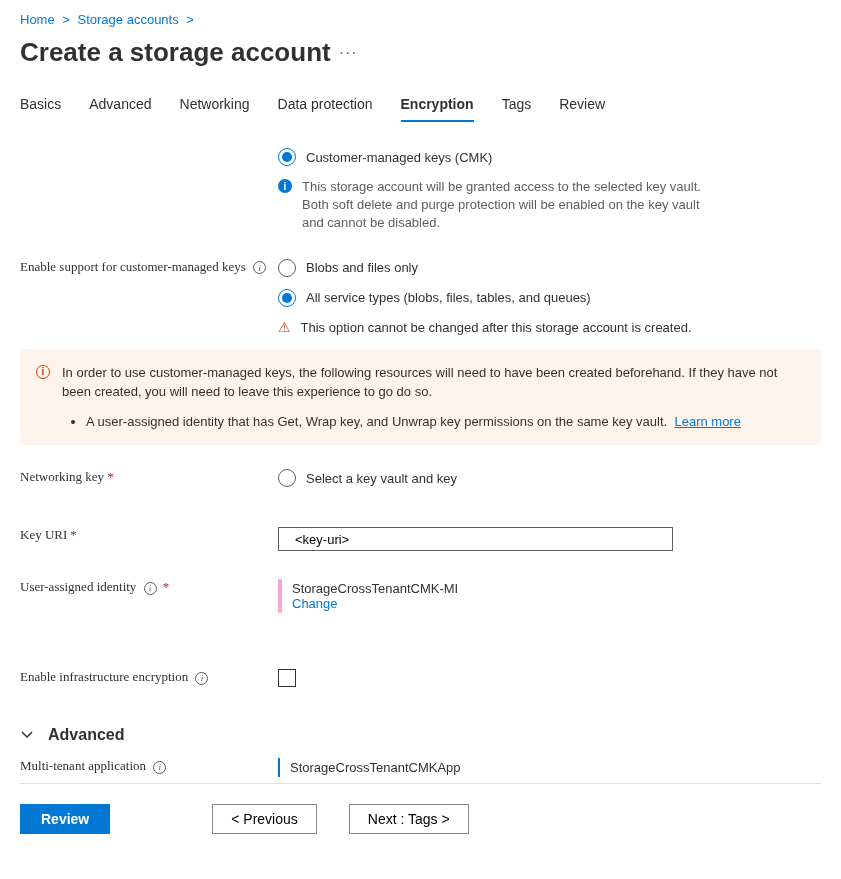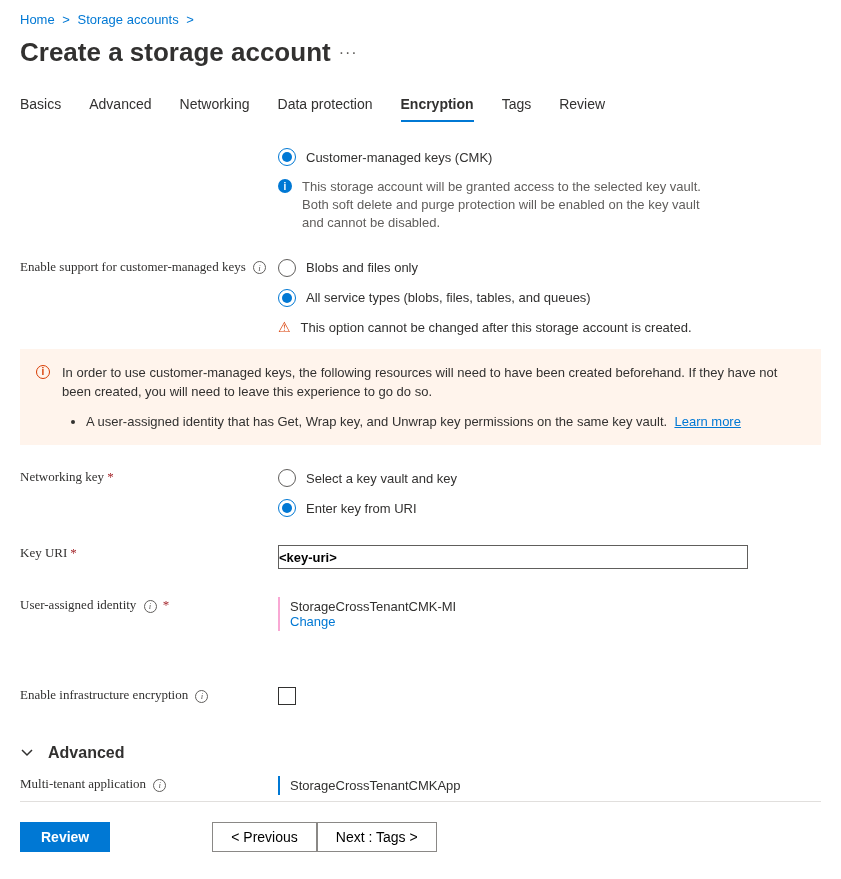--- a/index.html
+++ b/index.html
@@ -25,30 +25,30 @@
     .icon-info { width: 14px; height: 14px; border-radius: 50%; background: #0078d4; color: #fff; font-size: 10px; font-weight: bold; display: inline-flex; align-items: center; justify-content: center; flex-shrink: 0; margin-top: 1px; }
     .icon-warn { color: #d83b01; font-size: 14px; flex-shrink: 0; }
     .info-text { font-size: 13px; color: #605e5c; line-height: 1.4; max-width: 420px; }
     .info-icon-inline { display: inline-flex; width: 13px; height: 13px; border: 1px solid #605e5c; border-radius: 50%; align-items: center; justify-content: center; font-size: 9px; color: #605e5c; font-style: italic; vertical-align: middle; margin-left: 4px; }
     .req { color: #a4262c; margin-left: 3px; }
     .alert-box { background: #fff4ec; padding: 14px 16px; margin: 12px 0 24px 0; display: flex; gap: 12px; }
     .alert-icon { width: 14px; height: 14px; border-radius: 50%; border: 1px solid #d83b01; color: #d83b01; font-size: 10px; font-weight: bold; display: inline-flex; align-items: center; justify-content: center; flex-shrink: 0; margin-top: 2px; }
     .alert-content { font-size: 13px; color: #323130; line-height: 1.5; }
     .alert-content ul { margin: 10px 0 0 24px; }
     .alert-content a { color: #0078d4; text-decoration: underline; }
-    .text-input { width: 470px; padding: 4px 0; border: 1px solid #605e5c; font-size: 13px; height: 24px; font-weight: bold; }
-    .identity-block { border-left: 2px solid #f9a8d4; padding: 2px 0 2px 10px; }
+    .text-input { width: 395px; padding: 4px 16px; border: 1px solid #605e5c; font-size: 13px; height: 24px; }
+    .identity-block { border-left: 4px solid #f9a8d4; padding: 2px 0 2px 10px; }
     .link { color: #0078d4; cursor: pointer; font-size: 13px; }
     .checkbox { width: 18px; height: 18px; border: 1px solid #323130; display: inline-block; cursor: pointer; }
     .section-header { display: flex; align-items: center; gap: 14px; margin: 36px 0 14px 0; }
     .chevron { cursor: pointer; }
     .section-title { font-size: 16px; font-weight: 600; }
     .readonly-block { border-left: 2px solid #0078d4; padding: 2px 0 2px 10px; }
     .footer { border-top: 1px solid #e1dfdd; margin-top: 6px; padding-top: 20px; display: flex; gap: 102px; }
-    .footer-right { display: flex; }
+    .footer-right { display: flex; gap: 32px; }
     .btn { padding: 6px 18px; font-size: 14px; cursor: pointer; border: 1px solid #8a8886; background: #fff; }
     .btn.primary { background: #0078d4; color: #fff; border-color: #0078d4; font-weight: 600; padding: 6px 20px; }
     .spacer { height: 18px; }
   </style>
 </head>
 <body>
 
 <div class="page">
   <div class="breadcrumb">
     <a>Home</a>
@@ -126,26 +126,20 @@
 
   <div class="form-row">
     <div class="label-col">
       <span>Networking key</span><span class="req">*</span>
     </div>
     <div class="field-col">
       <div class="radio-row">
         <span class="radio"></span>
         <span>Select a key vault and key</span>
       </div>
-      <div class="radio-row" style="margin-bottom:0">
-        <span class="radio selected">
-            <span class="radio-dot"></span>
-          </span>
-        <span>Enter key from URI</span>
-      </div>
     </div>
   </div>
 
   <div class="spacer"></div>
 
   <div class="form-row">
     <div class="label-col">
       <span>Key URI</span><span class="req">*</span>
     </div>
     <div class="field-col">

